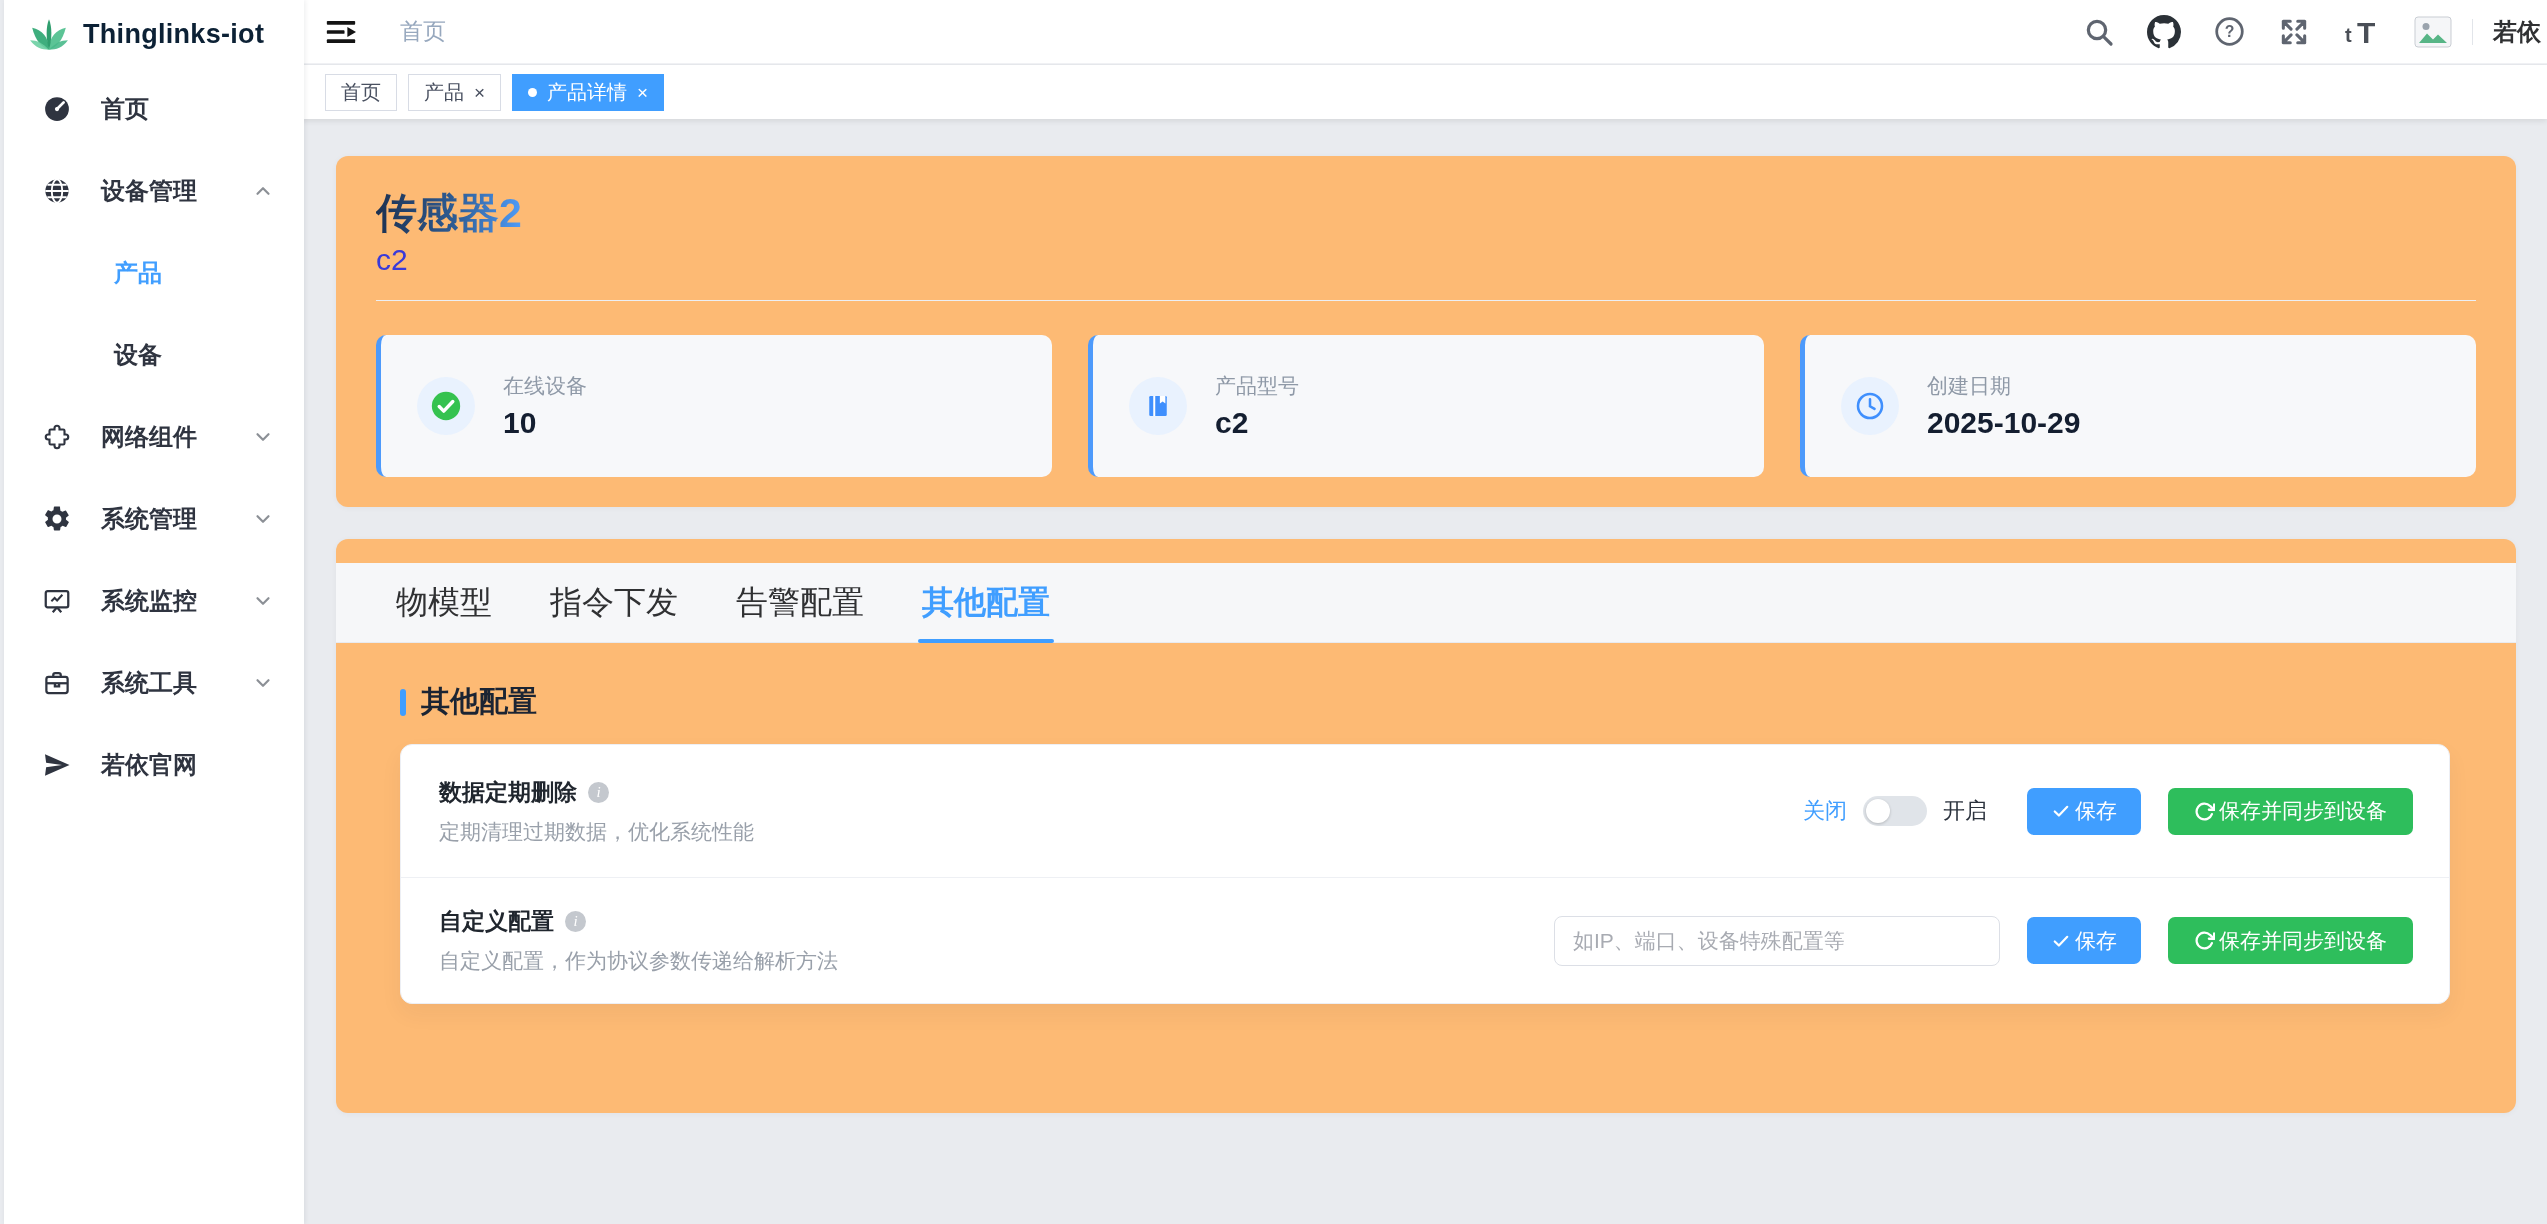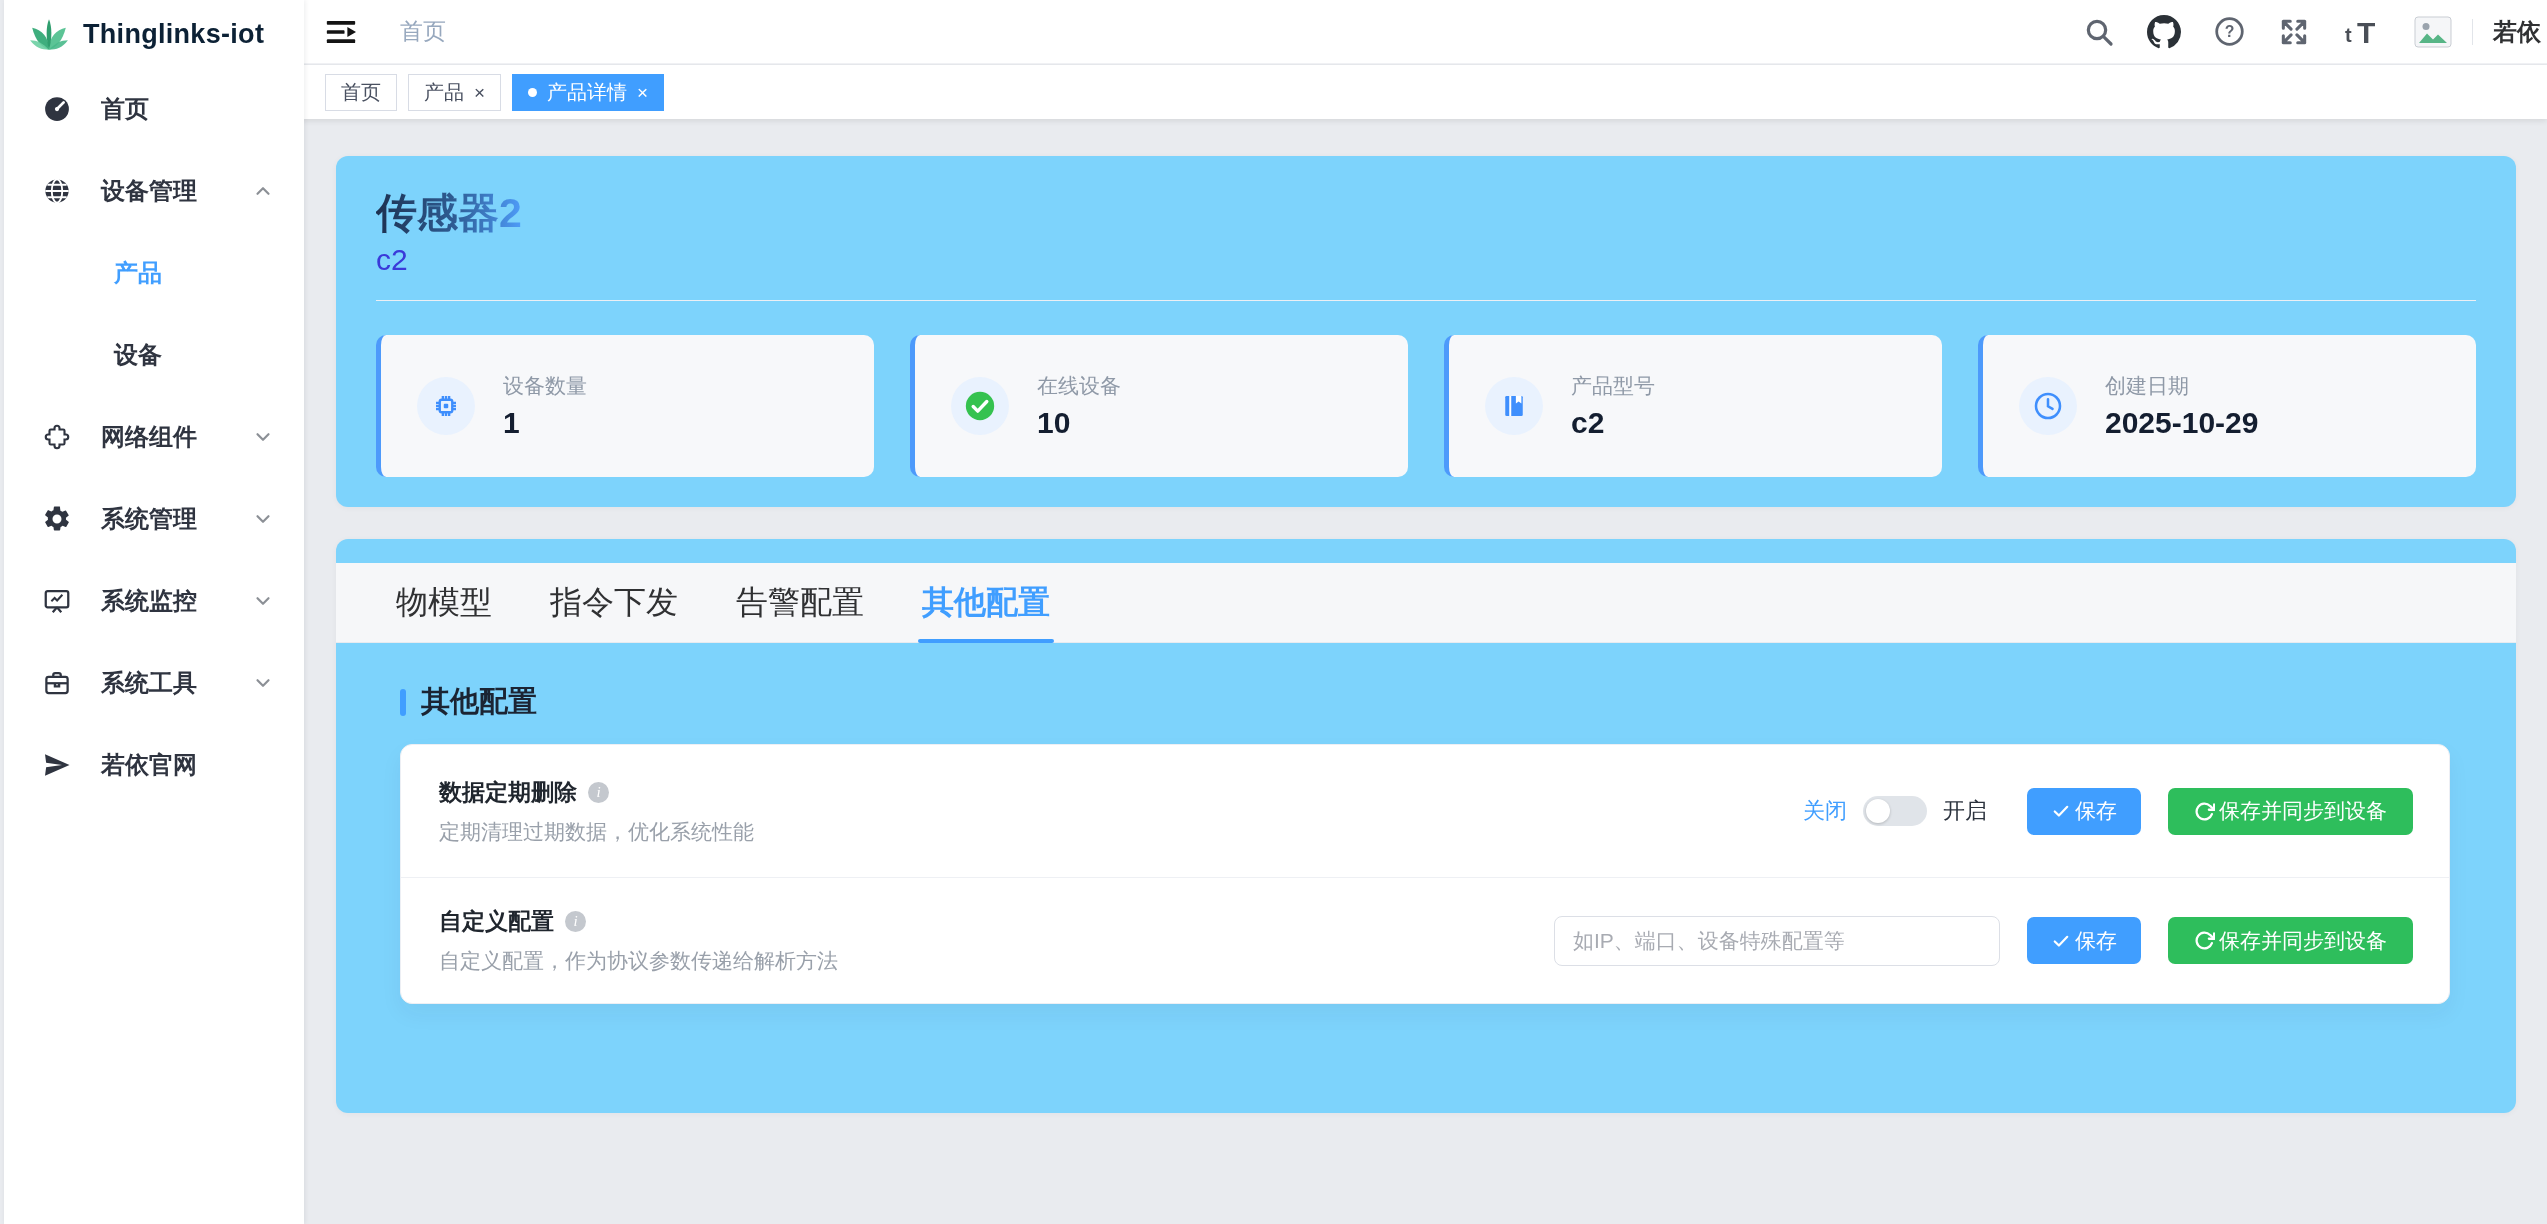--- a/index.html
+++ b/index.html
@@ -38,21 +38,21 @@
             box-shadow:0 2px 6px rgba(0,0,0,.09); display:flex; align-items:center;
             padding-left:25px; gap:11px; z-index:5; }
   .tag { height:37px; display:flex; align-items:center; gap:10px; padding:0 15px;
          border:1px solid #d8dce5; background:#fff; color:#495060; font-size:20px; cursor:pointer; }
   .tag .x { font-size:19px; line-height:1; }
   .tag.active { background:#409EFF; border-color:#409EFF; color:#fff; }
   .tag .dot { width:9px; height:9px; border-radius:50%; background:#fff; }
 
   
   .content { position:absolute; left:300px; right:0; top:119px; bottom:0; padding:37px 31px 0 36px; }
-  .card { background:#7dd3fc; border-radius:12px; box-shadow:0 1px 6px rgba(15,30,60,.04); }
+  .card { background:#fdba74; border-radius:12px; box-shadow:0 1px 6px rgba(15,30,60,.04); }
 
   .product-card { padding:32px 40px 30px; }
   .p-title { width:fit-content; font-size:41px; font-weight:700; line-height:50px;
              background:linear-gradient(90deg,#1d3150 0%,#2f5d95 55%,#4e9cf9 100%);
              -webkit-background-clip:text; background-clip:text; color:transparent; }
   .p-sub { margin-top:4px; font-size:30px; font-weight:500; line-height:36px; color:#3a3ad9; }
   .p-divider { margin-top:22px; border-top:1px solid #eceff4; }
   .stats { margin-top:34px; display:flex; gap:36px; }
   .stat { flex:1; height:142px; background:#f7f8fa; border-radius:10px; border-left:5px solid #4d9afb;
           display:flex; align-items:center; padding-left:36px; gap:28px; }
@@ -294,33 +294,20 @@
 </div>
 
 <main class="content">
 
   <section class="card product-card">
     <div class="p-title">传感器2</div>
     <div class="p-sub">c2</div>
     <div class="p-divider"></div>
 
     <div class="stats">
-      <div class="stat">
-        <span class="stat-badge">
-          <svg width="30" height="30" viewBox="0 0 24 24" fill="none" stroke="#3f8ffd" stroke-width="1.9">
-              <rect x="7" y="7" width="10" height="10" rx="1.5"></rect>
-              <rect x="10.2" y="10.2" width="3.6" height="3.6" rx="0.8" fill="#3f8ffd" stroke="none"></rect>
-              <path d="M9.5 7V4M12 7V4M14.5 7V4M9.5 20v-3M12 20v-3M14.5 20v-3M7 9.5H4M7 12H4M7 14.5H4M20 9.5h-3M20 12h-3M20 14.5h-3"></path>
-            </svg>
-        </span>
-        <div>
-          <div class="stat-label">设备数量</div>
-          <div class="stat-value">1</div>
-        </div>
-      </div>
 
       <div class="stat">
         <span class="stat-badge">
           <svg width="34" height="34" viewBox="0 0 24 24">
               <circle cx="12" cy="12" r="10" fill="#35c24f"></circle>
               <path d="M7.2 12.4l3.2 3.2 6.4-6.8" stroke="#fff" stroke-width="2.4" fill="none" stroke-linecap="round" stroke-linejoin="round"></path>
             </svg>
         </span>
         <div>
           <div class="stat-label">在线设备</div>

